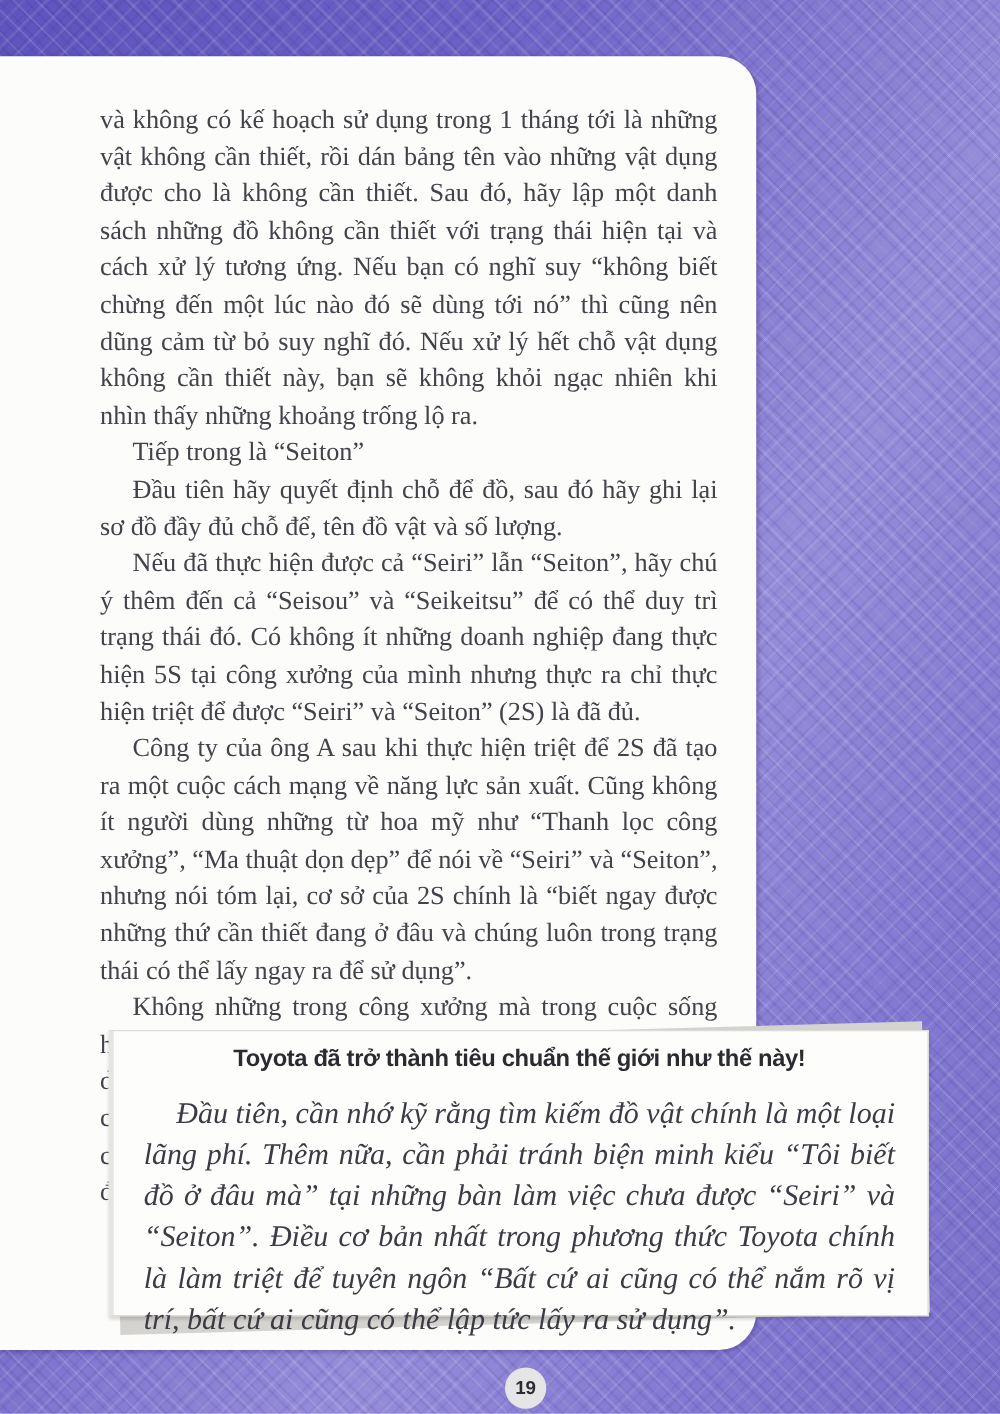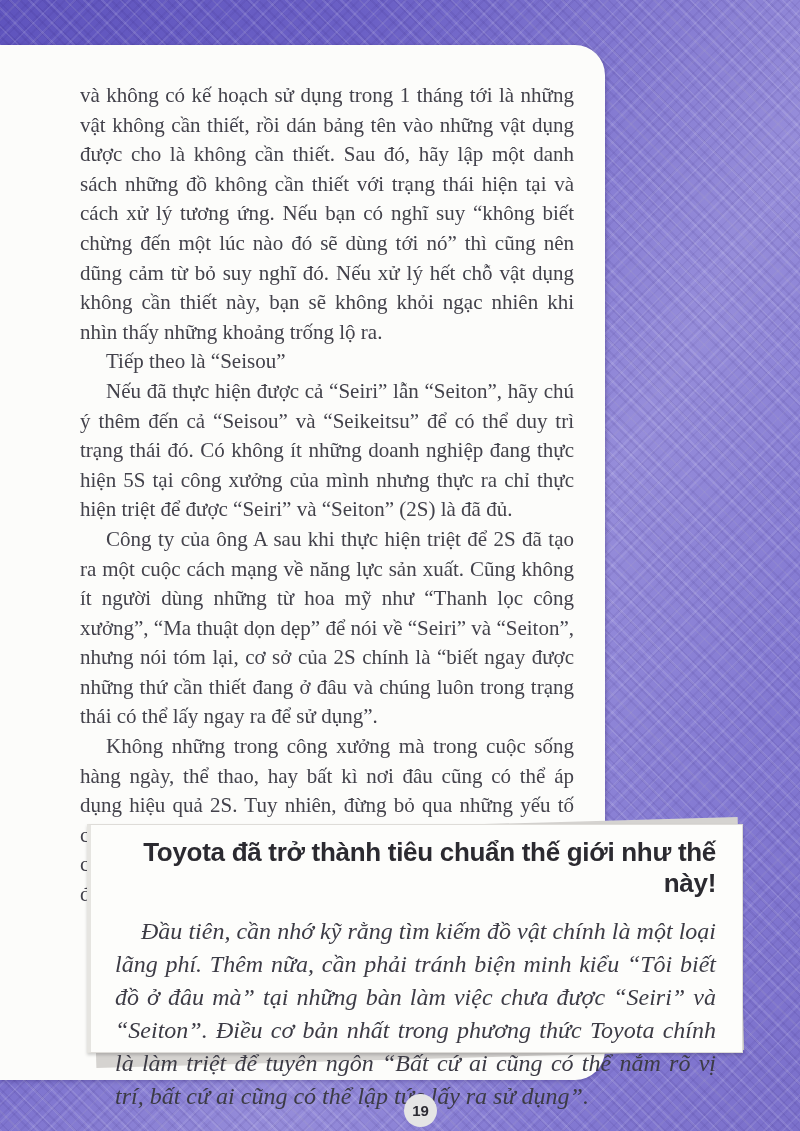--- a/index.html
+++ b/index.html
@@ -58,24 +58,24 @@
     position: absolute; inset: 0;
     background: #fdfdfb;
     border: 1px solid #dedcd8;
     border-left: 4px solid #e6e5e1;
     box-shadow: 0 2px 3px rgba(0,0,0,0.18);
     padding: 12px 26px 8px 24px;
     box-sizing: border-box;
   }
   .callout-title {
     margin: 0 0 16px 0;
-    text-align: right;
+    text-align: center;
     font-family: "Liberation Sans", sans-serif;
     font-weight: bold;
-    font-size: 26px;
+    font-size: 19px;
     letter-spacing: -0.3px;
     color: #2b2a30;
   }
   .callout-body {
     margin: 0;
     font-style: italic;
     font-size: 24px;
     line-height: 33px;
     text-align: justify;
     text-indent: 26px;
@@ -97,21 +97,22 @@
   }
 </style>
 </head>
 <body>
 
 <div class="cover-border"></div>
 
 <div class="page-sheet">
   <div class="text-column">
     <p>và không có kế hoạch sử dụng trong 1 tháng tới là những vật không cần thiết, rồi dán bảng tên vào những vật dụng được cho là không cần thiết. Sau đó, hãy lập một danh sách những đồ không cần thiết với trạng thái hiện tại và cách xử lý tương ứng. Nếu bạn có nghĩ suy “không biết chừng đến một lúc nào đó sẽ dùng tới nó” thì cũng nên dũng cảm từ bỏ suy nghĩ đó. Nếu xử lý hết chỗ vật dụng không cần thiết này, bạn sẽ không khỏi ngạc nhiên khi nhìn thấy những khoảng trống lộ ra.</p>
-    <p class="indent">Tiếp theo là “Seisou”</p>
+    <p class="indent">Tiếp trong là “Seiton”</p>
+    <p class="indent">Đầu tiên hãy quyết định chỗ để đồ, sau đó hãy ghi lại sơ đồ đầy đủ chỗ để, tên đồ vật và số lượng.</p>
     <p class="indent">Nếu đã thực hiện được cả “Seiri” lẫn “Seiton”, hãy chú ý thêm đến cả “Seisou” và “Seikeitsu” để có thể duy trì trạng thái đó. Có không ít những doanh nghiệp đang thực hiện 5S tại công xưởng của mình nhưng thực ra chỉ thực hiện triệt để được “Seiri” và “Seiton” (2S) là đã đủ.</p>
     <p class="indent">Công ty của ông A sau khi thực hiện triệt để 2S đã tạo ra một cuộc cách mạng về năng lực sản xuất. Cũng không ít người dùng những từ hoa mỹ như “Thanh lọc công xưởng”, “Ma thuật dọn dẹp” để nói về “Seiri” và “Seiton”, nhưng nói tóm lại, cơ sở của 2S chính là “biết ngay được những thứ cần thiết đang ở đâu và chúng luôn trong trạng thái có thể lấy ngay ra để sử dụng”.</p>
     <p class="indent">Không những trong công xưởng mà trong cuộc sống hàng ngày, thể thao, hay bất kì nơi đâu cũng có thể áp dụng hiệu quả 2S. Tuy nhiên, đừng bỏ qua những yếu tố cơ bản bởi vì bạn sẽ gặp khó khăn khi khi tiến lên cấp độ cao hơn. Hãy thực hiện triệt để 2S và đây chính là bước đầu tiên trong hầu hết các hoạt động Kaizen sau này.</p>
   </div>
 
   <div class="callout-wrap">
     <div class="callout-behind"></div>
     <div class="callout-card">
       <h3 class="callout-title">Toyota đã trở thành tiêu chuẩn thế giới như thế này!</h3>
       <p class="callout-body">Đầu tiên, cần nhớ kỹ rằng tìm kiếm đồ vật chính là một loại lãng phí. Thêm nữa, cần phải tránh biện minh kiểu “Tôi biết đồ ở đâu mà” tại những bàn làm việc chưa được “Seiri” và “Seiton”. Điều cơ bản nhất trong phương thức Toyota chính là làm triệt để tuyên ngôn “Bất cứ ai cũng có thể nắm rõ vị trí, bất cứ ai cũng có thể lập tức lấy ra sử dụng”.</p>

